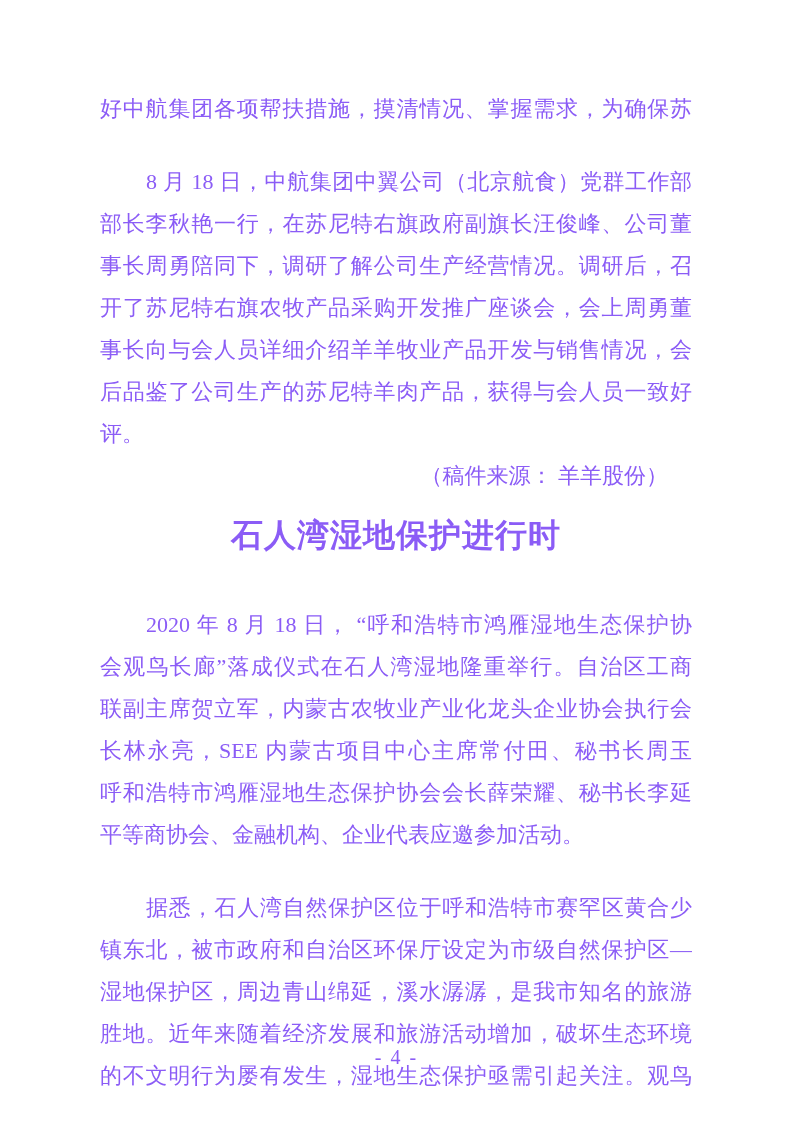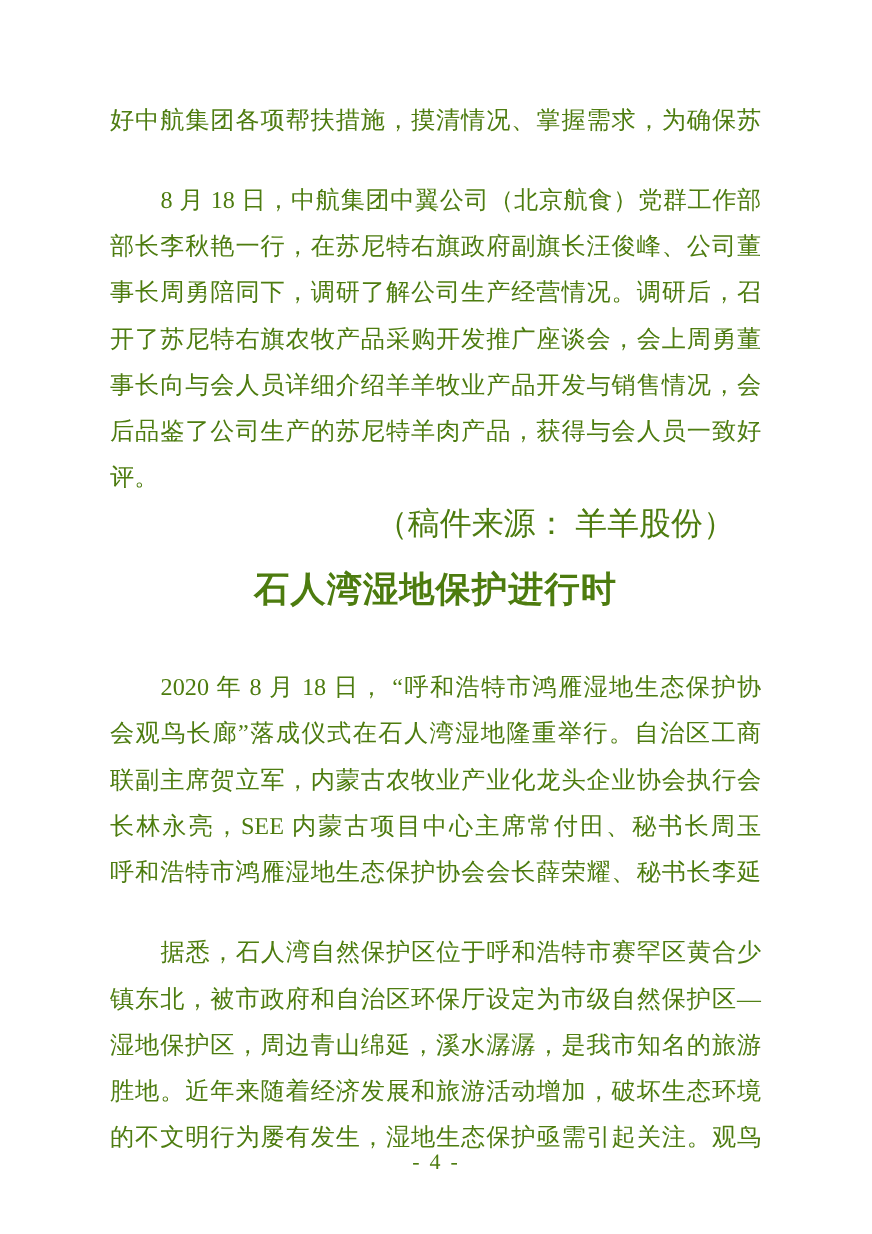--- a/index.html
+++ b/index.html
@@ -5,21 +5,21 @@
   html, body {
     margin: 0;
     padding: 0;
     background: #ffffff;
   }
   .page {
     position: relative;
     width: 793px;
     height: 1122px;
     background: #ffffff;
-    color: #4d7c0f;
+    color: #8b5cf6;
     font-family: "Liberation Serif", "DejaVu Serif", serif;
     overflow: hidden;
   }
   .content {
     position: absolute;
     left: 100px;
     top: 88px;
     width: 592px;
   }
   .line {
@@ -33,21 +33,21 @@
     text-align: justify;
     text-align-last: justify;
   }
   .line.indent {
     text-indent: 46px;
     margin-top: 31px;
   }
   .source {
     height: 42px;
     line-height: 42px;
-    font-size: 29px;
+    font-size: 22px;
     text-align: right;
     padding-right: 24px;
   }
   .heading {
     height: 76px;
     line-height: 76px;
     font-size: 32px;
     font-weight: 700;
     text-align: center;
     letter-spacing: 1px;
@@ -76,20 +76,21 @@
       <div class="line fill">事长向与会人员详细介绍羊羊牧业产品开发与销售情况，会</div>
       <div class="line fill">后品鉴了公司生产的苏尼特羊肉产品，获得与会人员一致好</div>
       <div class="line">评。</div>
       <div class="source">（稿件来源： 羊羊股份）</div>
       <div class="heading">石人湾湿地保护进行时</div>
       <div class="line fill indent">2020 年 8 月 18 日， “呼和浩特市鸿雁湿地生态保护协</div>
       <div class="line fill">会观鸟长廊”落成仪式在石人湾湿地隆重举行。自治区工商</div>
       <div class="line fill">联副主席贺立军，内蒙古农牧业产业化龙头企业协会执行会</div>
       <div class="line fill">长林永亮，SEE 内蒙古项目中心主席常付田、秘书长周玉斌，</div>
       <div class="line fill">呼和浩特市鸿雁湿地生态保护协会会长薛荣耀、秘书长李延</div>
+      <div class="line">平等商协会、金融机构、企业代表应邀参加活动。</div>
       <div class="line fill indent">据悉，石人湾自然保护区位于呼和浩特市赛罕区黄合少</div>
       <div class="line fill">镇东北，被市政府和自治区环保厅设定为市级自然保护区—</div>
       <div class="line fill">湿地保护区，周边青山绵延，溪水潺潺，是我市知名的旅游</div>
       <div class="line fill">胜地。近年来随着经济发展和旅游活动增加，破坏生态环境</div>
       <div class="line fill">的不文明行为屡有发生，湿地生态保护亟需引起关注。观鸟</div>
     </div>
   <div class="page-number">- 4 -</div>
 </div>
 
 </body></html>

